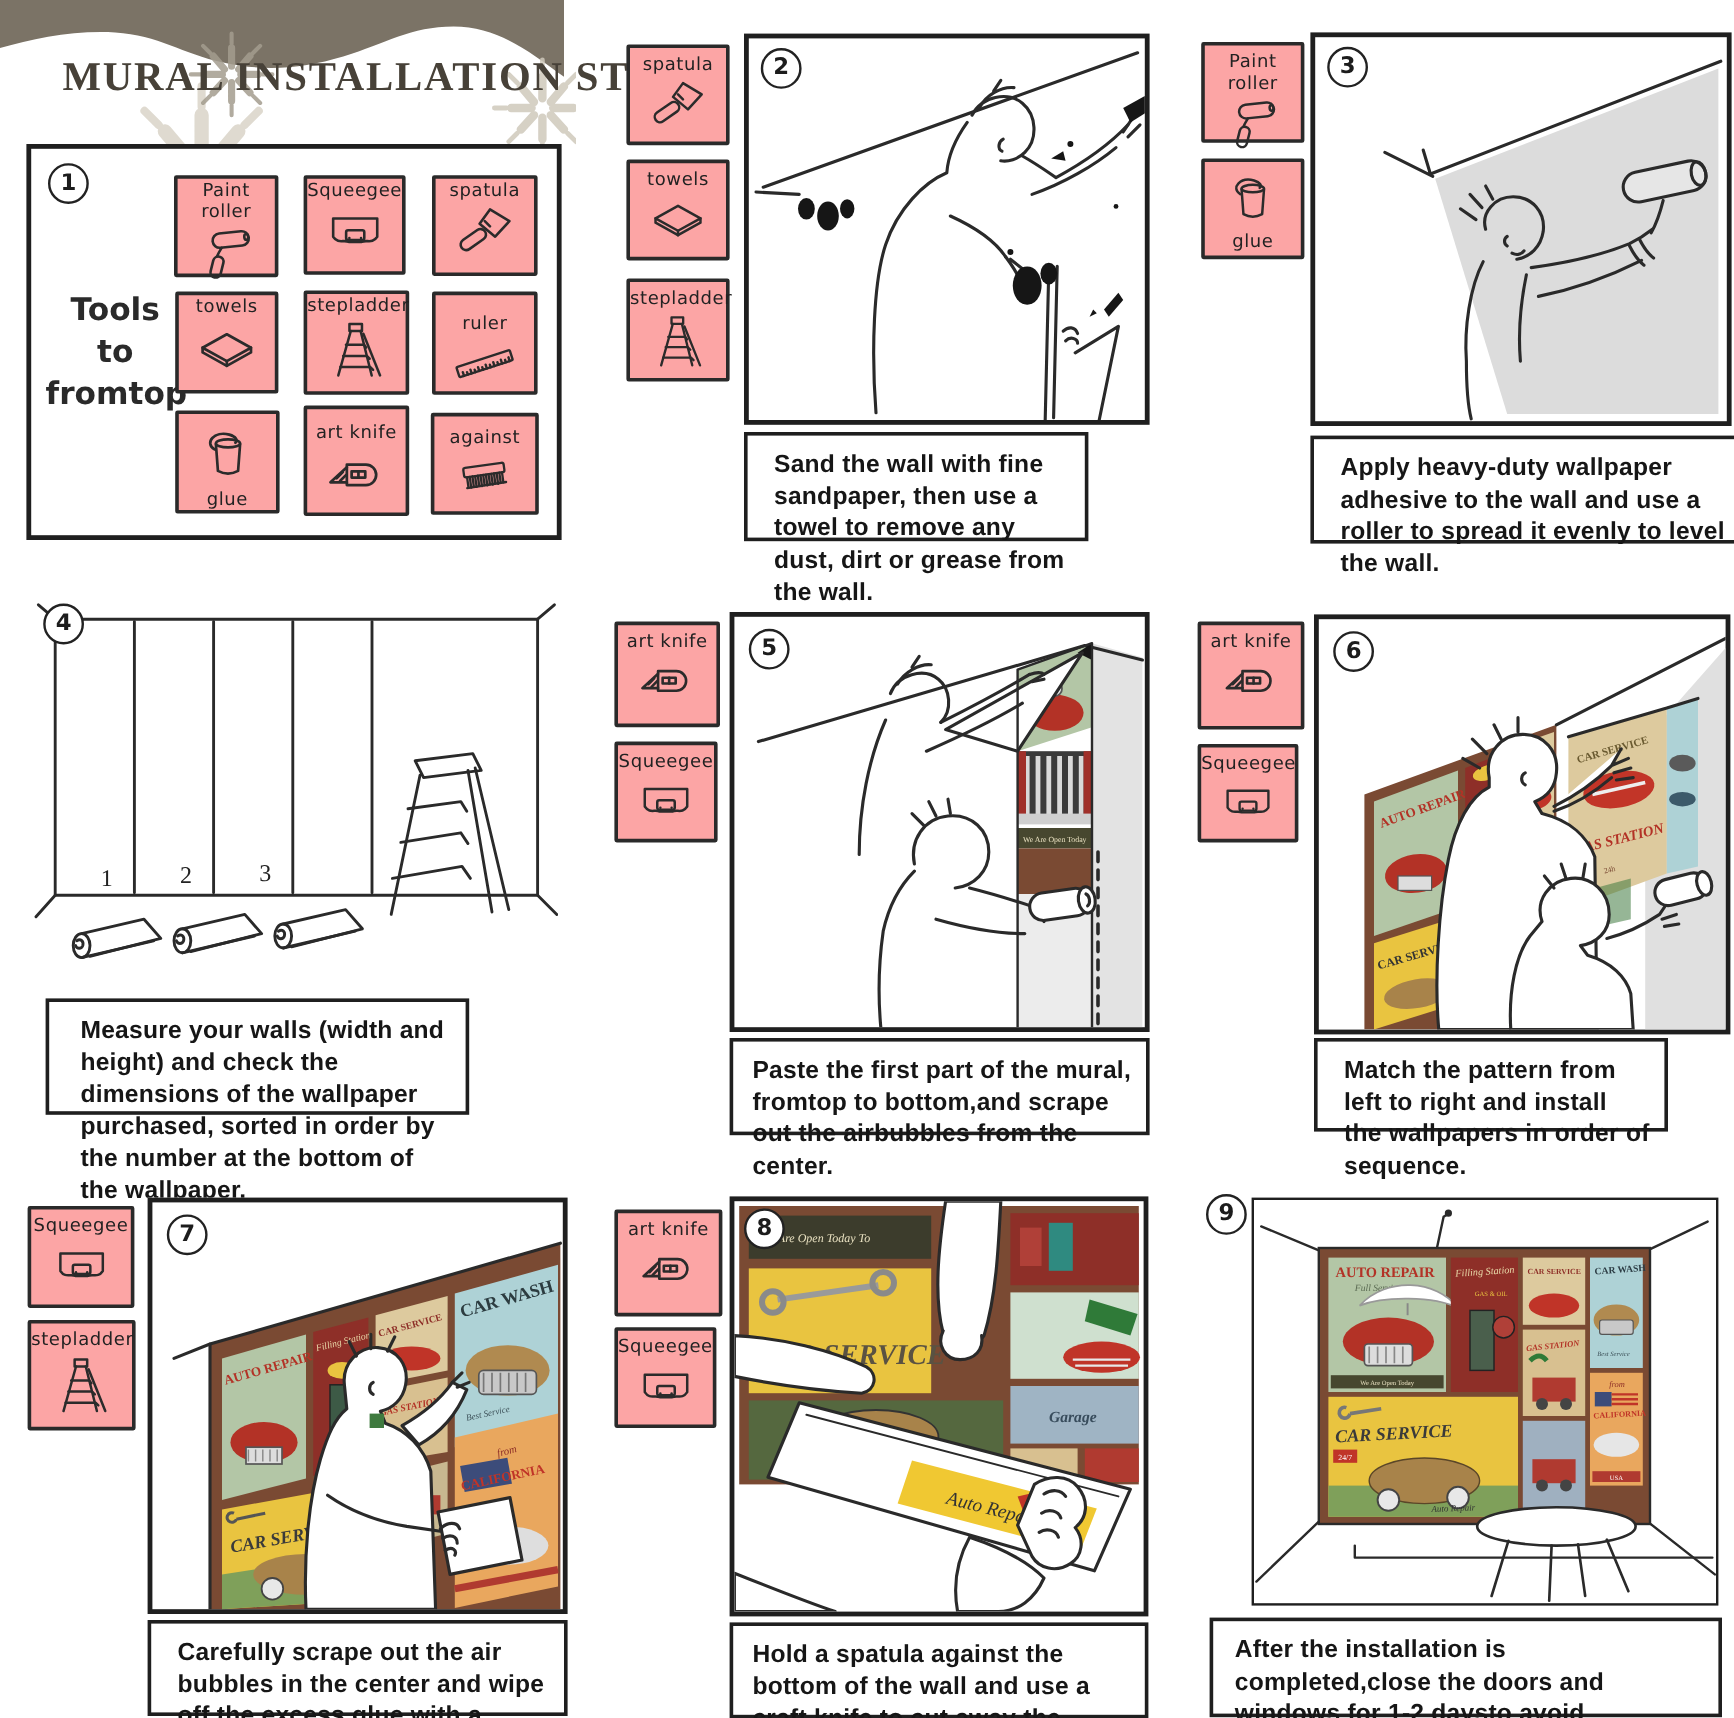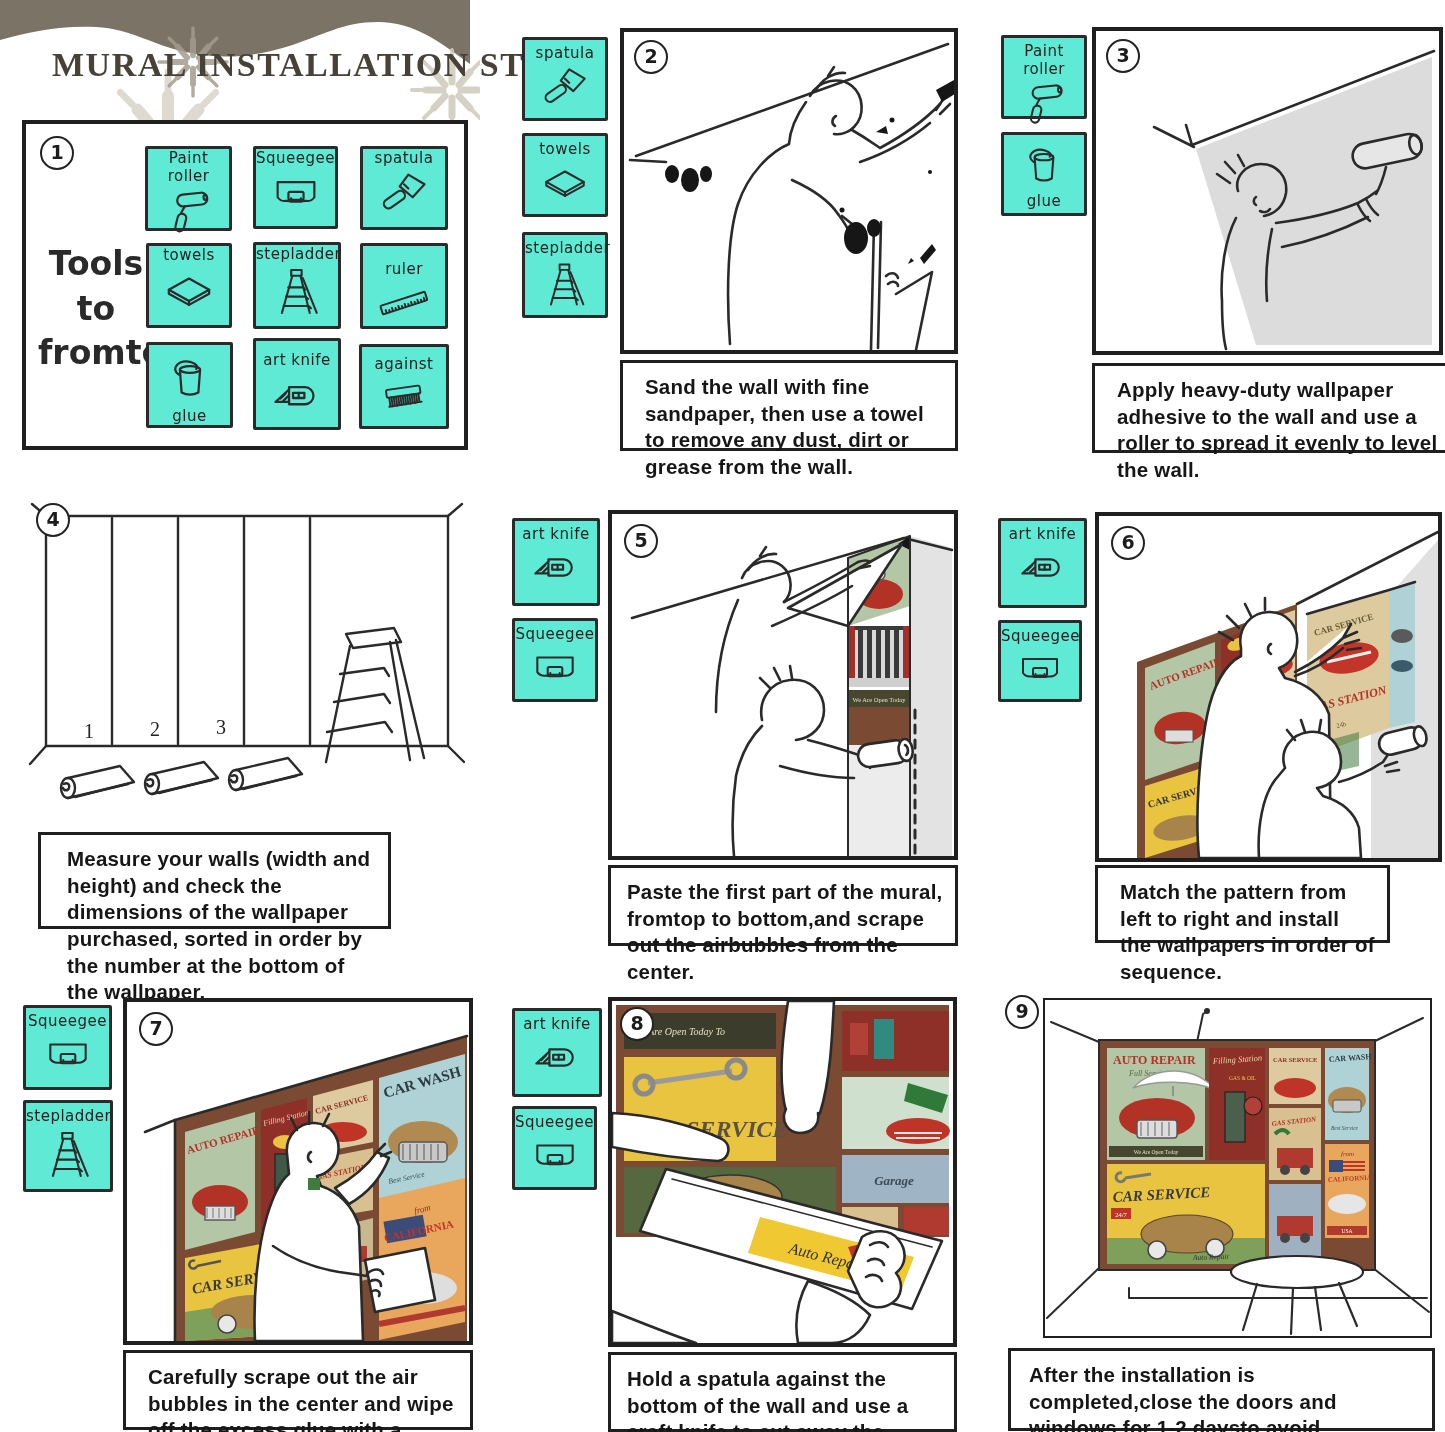--- a/index.html
+++ b/index.html
@@ -5,34 +5,34 @@
   html,body{margin:0;padding:0;background:#fff;}
   .page{position:relative;width:1445px;height:1432px;background:#fff;overflow:hidden;
         font-family:"Liberation Sans",sans-serif;color:#1c1c1c;}
   .abs{position:absolute;}
   
   .mainbox{position:absolute;border:4px solid #1f1f1f;background:#fff;box-sizing:border-box;}
   .thinbox{position:absolute;border:2px solid #1f1f1f;background:#fff;box-sizing:border-box;}
   .caption{position:absolute;border:3px solid #1f1f1f;background:#fff;box-sizing:border-box;
            font-size:20.5px;font-weight:600;line-height:1.3;letter-spacing:.2px;
            padding:11px 12px 8px 22px;color:#161616;}
-  .toolbox{position:absolute;border:3px solid #2a2a2a;background:#5eead4;box-sizing:border-box;
+  .toolbox{position:absolute;border:3px solid #2a2a2a;background:#fca5a5;box-sizing:border-box;
            border-radius:2px;text-align:center;}
   .tool-label{font-size:15px;font-weight:500;letter-spacing:.5px;color:#222;
               padding-top:4px;font-family:"DejaVu Sans",sans-serif;}
   .tool-ic{display:block;margin:0 auto;}
   
   .circ{position:absolute;width:30px;height:30px;border:2.5px solid #222;border-radius:50%;
         background:#fff;text-align:center;line-height:29px;font-size:19px;font-weight:700;
         font-family:"DejaVu Sans",sans-serif;z-index:5;}
   
   .title{position:absolute;font-family:"Liberation Serif",serif;font-weight:700;
          font-size:34px;letter-spacing:1.5px;color:#474138;white-space:nowrap;}
   .tools-side{position:absolute;text-align:center;font-family:"DejaVu Sans",sans-serif;
-              font-weight:700;font-size:33px;color:#2a2a2a;line-height:1.35;}
+              font-weight:700;font-size:26px;color:#2a2a2a;line-height:1.35;}
   .grid-label{font-size:15px;font-weight:500;letter-spacing:.5px;color:#222;
               font-family:"DejaVu Sans",sans-serif;}
   svg{display:block;}
   svg text{font-family:"Liberation Serif",serif;}
 </style>
 </head>
 <body>
 
 <div class="page">
 
@@ -227,21 +227,21 @@
       <ellipse cx="232" cy="206" rx="12" ry="16"></ellipse>
       <ellipse cx="250" cy="196" rx="7" ry="9"></ellipse>
       <circle cx="218" cy="178" r="2.5"></circle>
       <path d="M296 226 l12 -14 l4 6 l-12 14 z"></path>
       <path d="M284 232 l3 -6 l3 3 z"></path>
       <circle cx="306" cy="140" r="2"></circle>
       <path d="M312 58 l18 -10 l4 12 l-16 10 z"></path>
     </g>
   </svg>
 </div>
-<div class="caption" style="left:620px;top:360px;width:338px;height:91px;">
+<div class="caption" style="left:620px;top:360px;width:287px;height:91px;">
   <span>Sand the wall with fine sandpaper, then use a towel to remove any dust, dirt or grease from the wall.</span>
 </div>
 
 <div class="toolbox" style="left:1001px;top:35px;width:86px;height:84px;">
   <div class="tool-label">Paint roller</div>
   <svg class="tool-ic" width="52" height="52" viewBox="0 0 100 100">
         <use href="#i-paintroller"></use>
       </svg>
 </div>
 <div class="toolbox" style="left:1001px;top:132px;width:86px;height:84px;">

